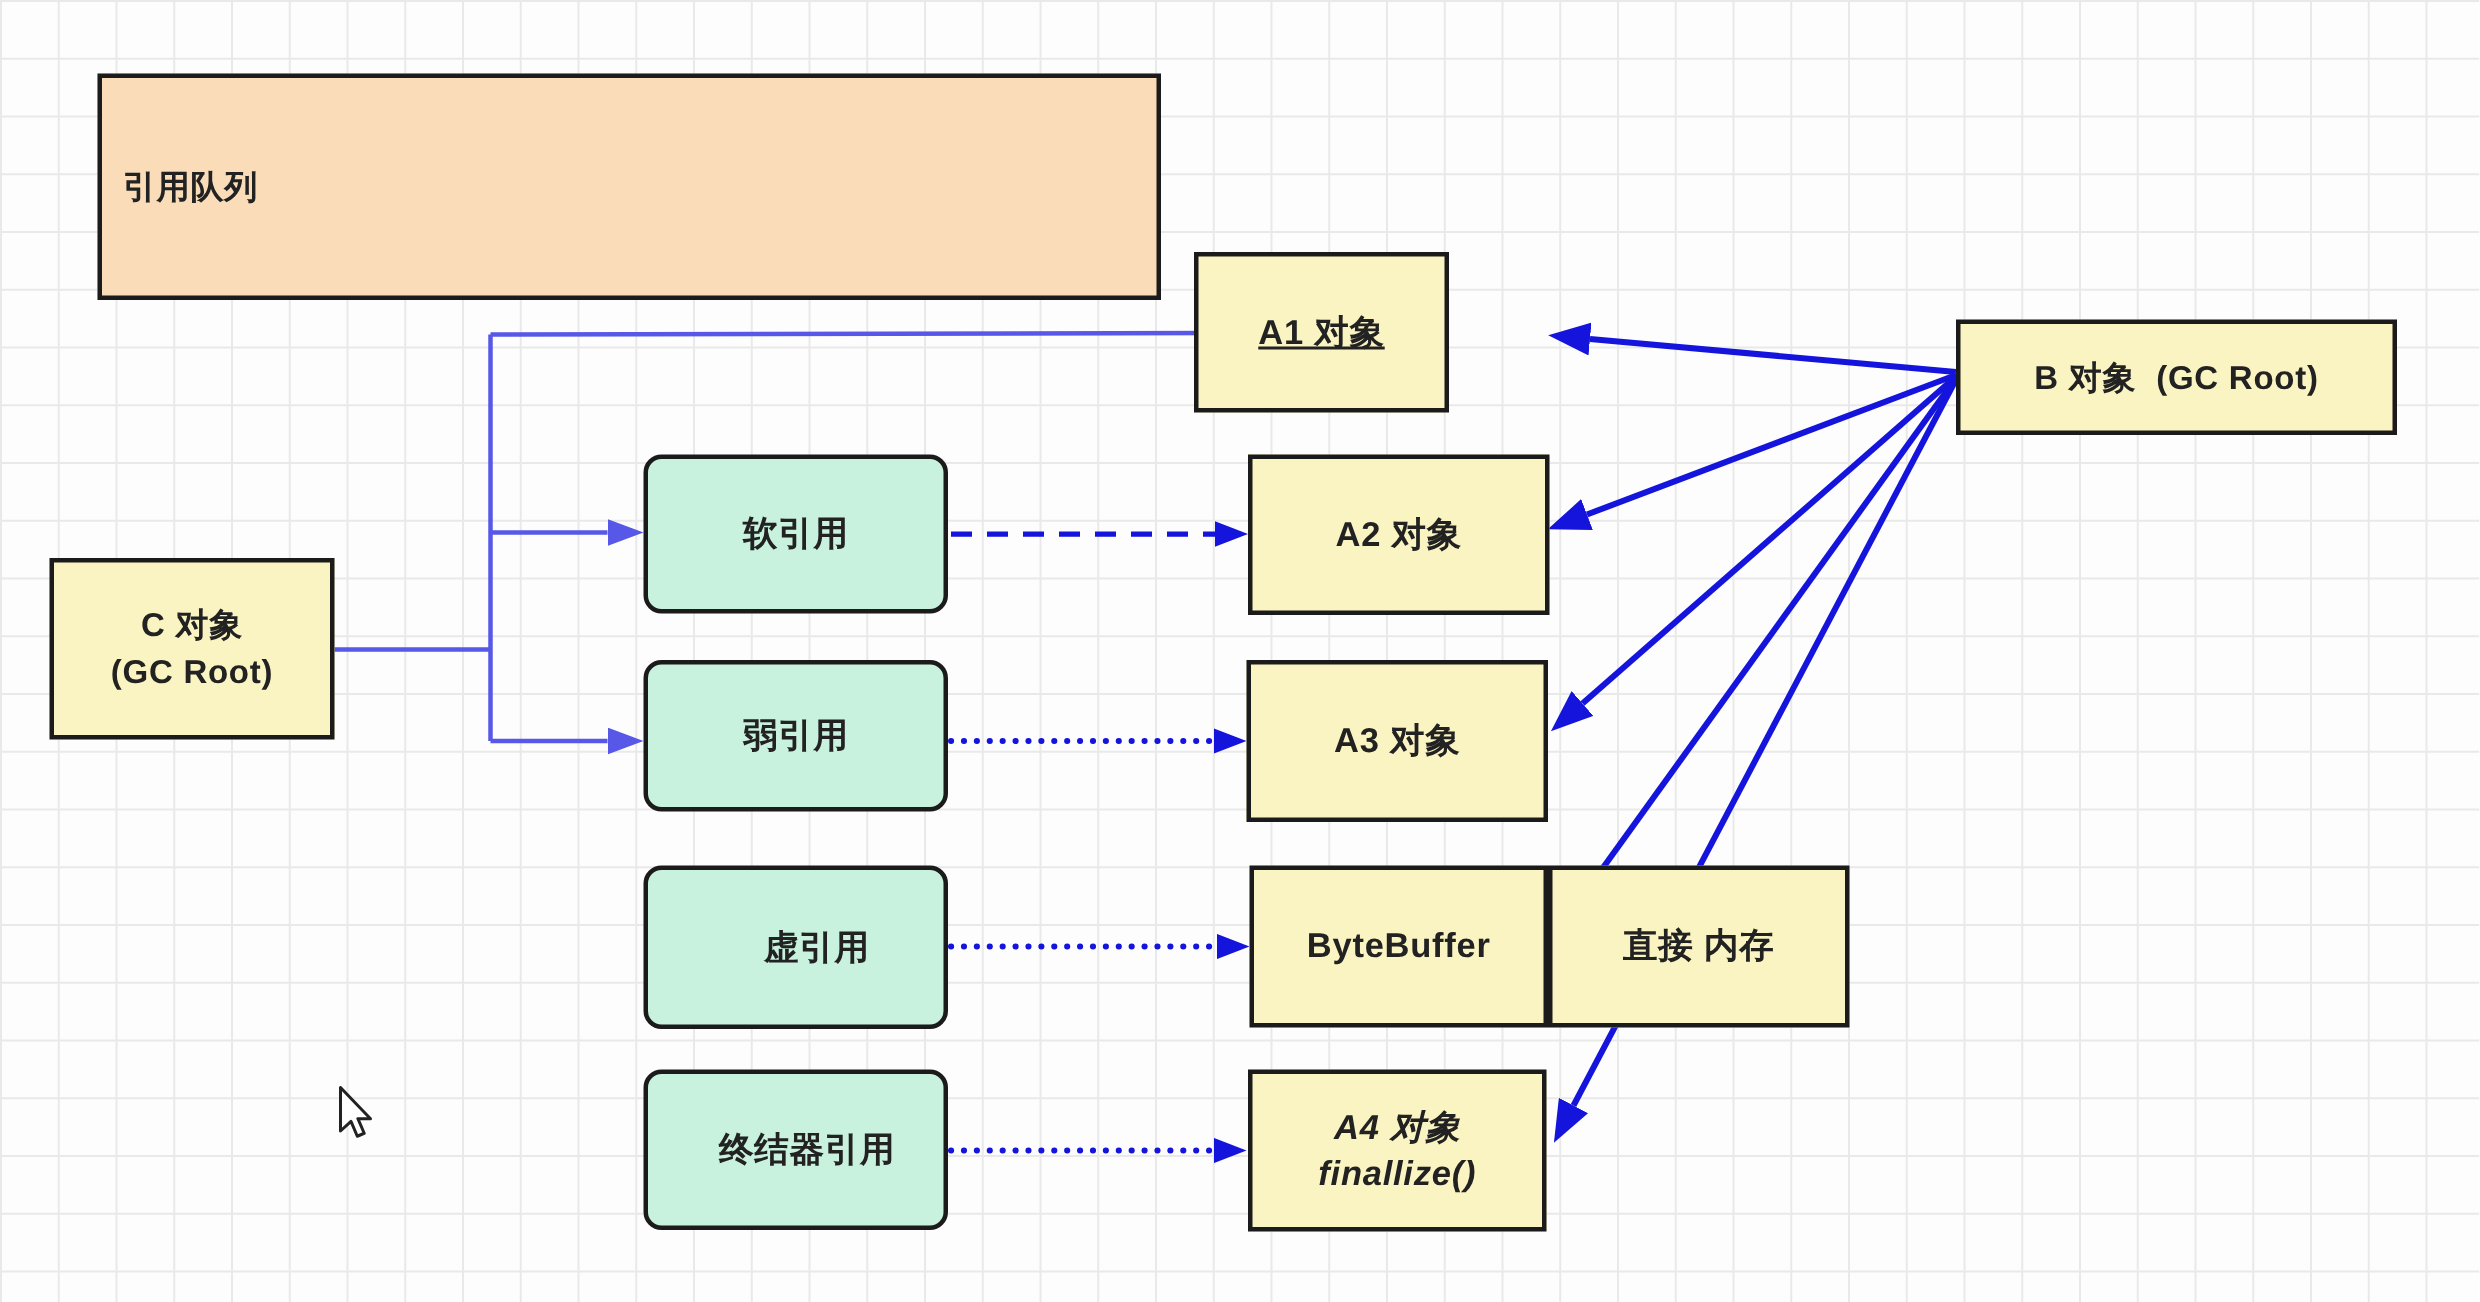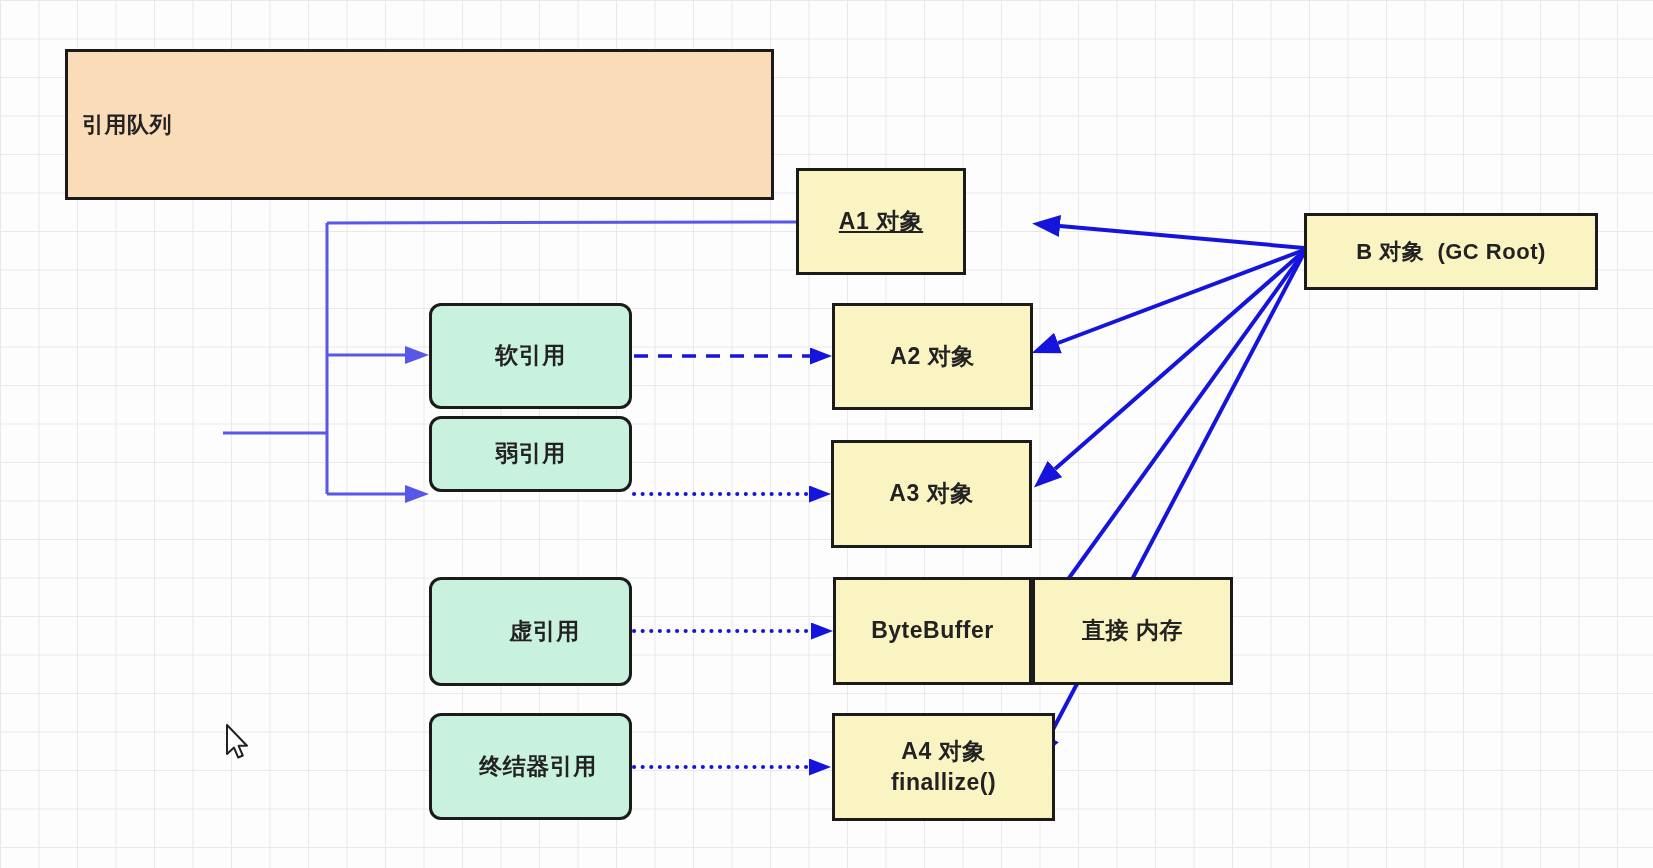--- a/index.html
+++ b/index.html
@@ -70,26 +70,30 @@
         <polyline points="1304,251 1055,469" class="edge solid-dark" marker-end="url(#arrow-dark-big)"></polyline>
         <polyline points="1304,252 1051,603" class="edge solid-dark" marker-end="url(#arrow-dark-big)"></polyline>
         <polyline points="1304,253 1049,737" class="edge solid-dark" marker-end="url(#arrow-dark-big)"></polyline>
       </g>
   </svg>
 
   <div class="node orange" style="left:65px;top:21px;width:709px;height:151px;margin-top:28px;">
     <span>引用队列</span>
   </div>
 
+  <div class="node yellow c-node" style="left:33px;top:372px;width:190px;height:121px;">
+    <span>C 对象</span>
+    <span>(GC Root)</span>
+  </div>
 
   <div class="node green" style="left:429px;top:303px;width:203px;height:106px;">
     <span>软引用</span>
   </div>
 
-  <div class="node green" style="left:429px;top:416px;width:203px;height:76px;text-align:right;">
+  <div class="node green" style="left:429px;top:440px;width:203px;height:101px;text-align:right;">
     <span>弱引用</span>
   </div>
 
   <div class="node green" style="left:429px;top:577px;width:203px;height:109px;padding-left:28px;">
     <span>虚引用</span>
   </div>
 
   <div class="node green" style="left:429px;top:713px;width:203px;height:107px;padding-left:15px;">
     <span>终结器引用</span>
   </div>
@@ -107,21 +111,21 @@
   </div>
 
   <div class="node yellow" style="left:833px;top:577px;width:199px;height:108px;justify-content:center;">
     <span>ByteBuffer</span>
   </div>
 
   <div class="node yellow" style="left:1032px;top:577px;width:201px;height:108px;">
     <span>直接 内存</span>
   </div>
 
-  <div class="node yellow" style="left:832px;top:713px;width:223px;height:108px;">
+  <div class="node yellow" style="left:832px;top:713px;width:199px;height:108px;font-style:italic;">
     <span>A4 对象</span>
     <span>finallize()</span>
   </div>
 
   <div class="node yellow b-node" style="left:1304px;top:213px;width:294px;height:77px;white-space:pre;">
     <span>B 对象  (GC Root)</span>
   </div>
 
   <svg id="cursor" width="26" height="38" viewBox="0 0 26 38">
     <polygon points="1,1 1,30 8,23.6 12.2,33.5 16.8,31.5 12.6,21.8 21,21.8" fill="#ffffff" stroke="#222222" stroke-width="2" stroke-linejoin="round"></polygon>

